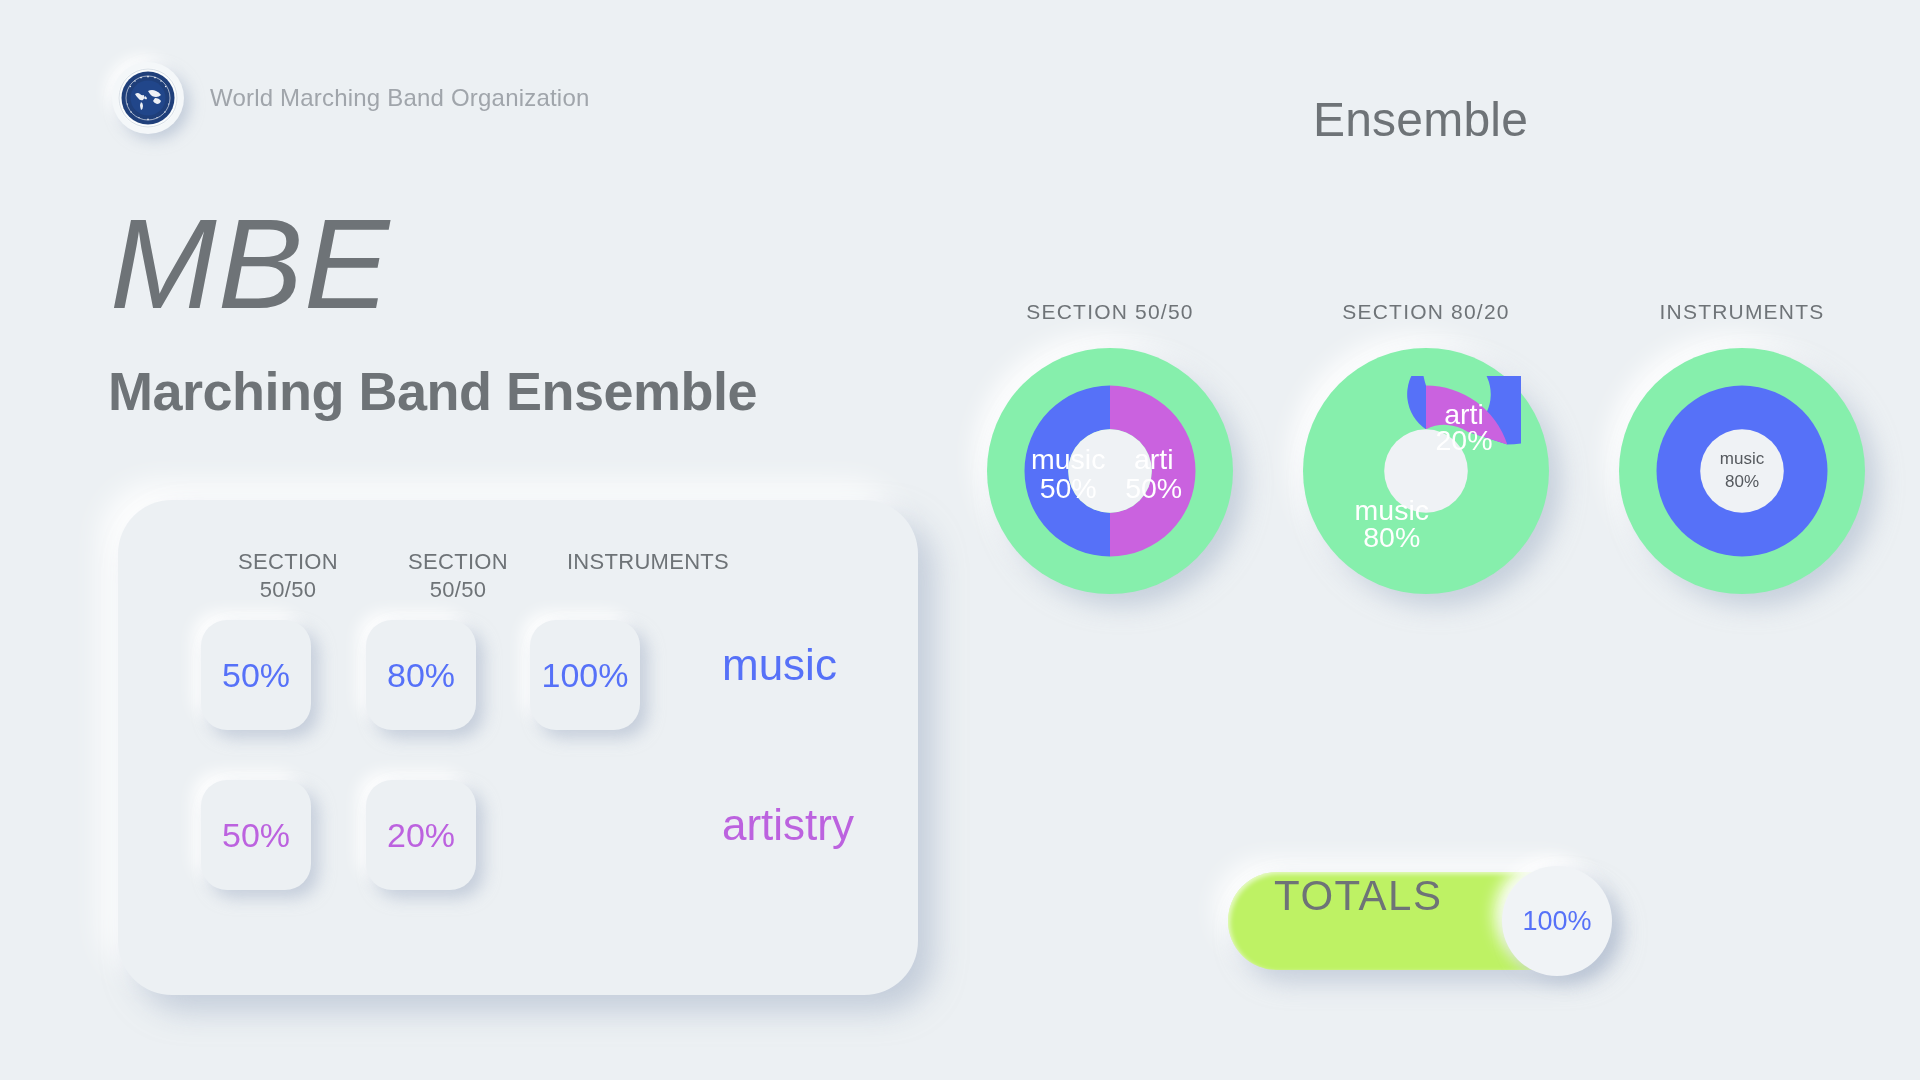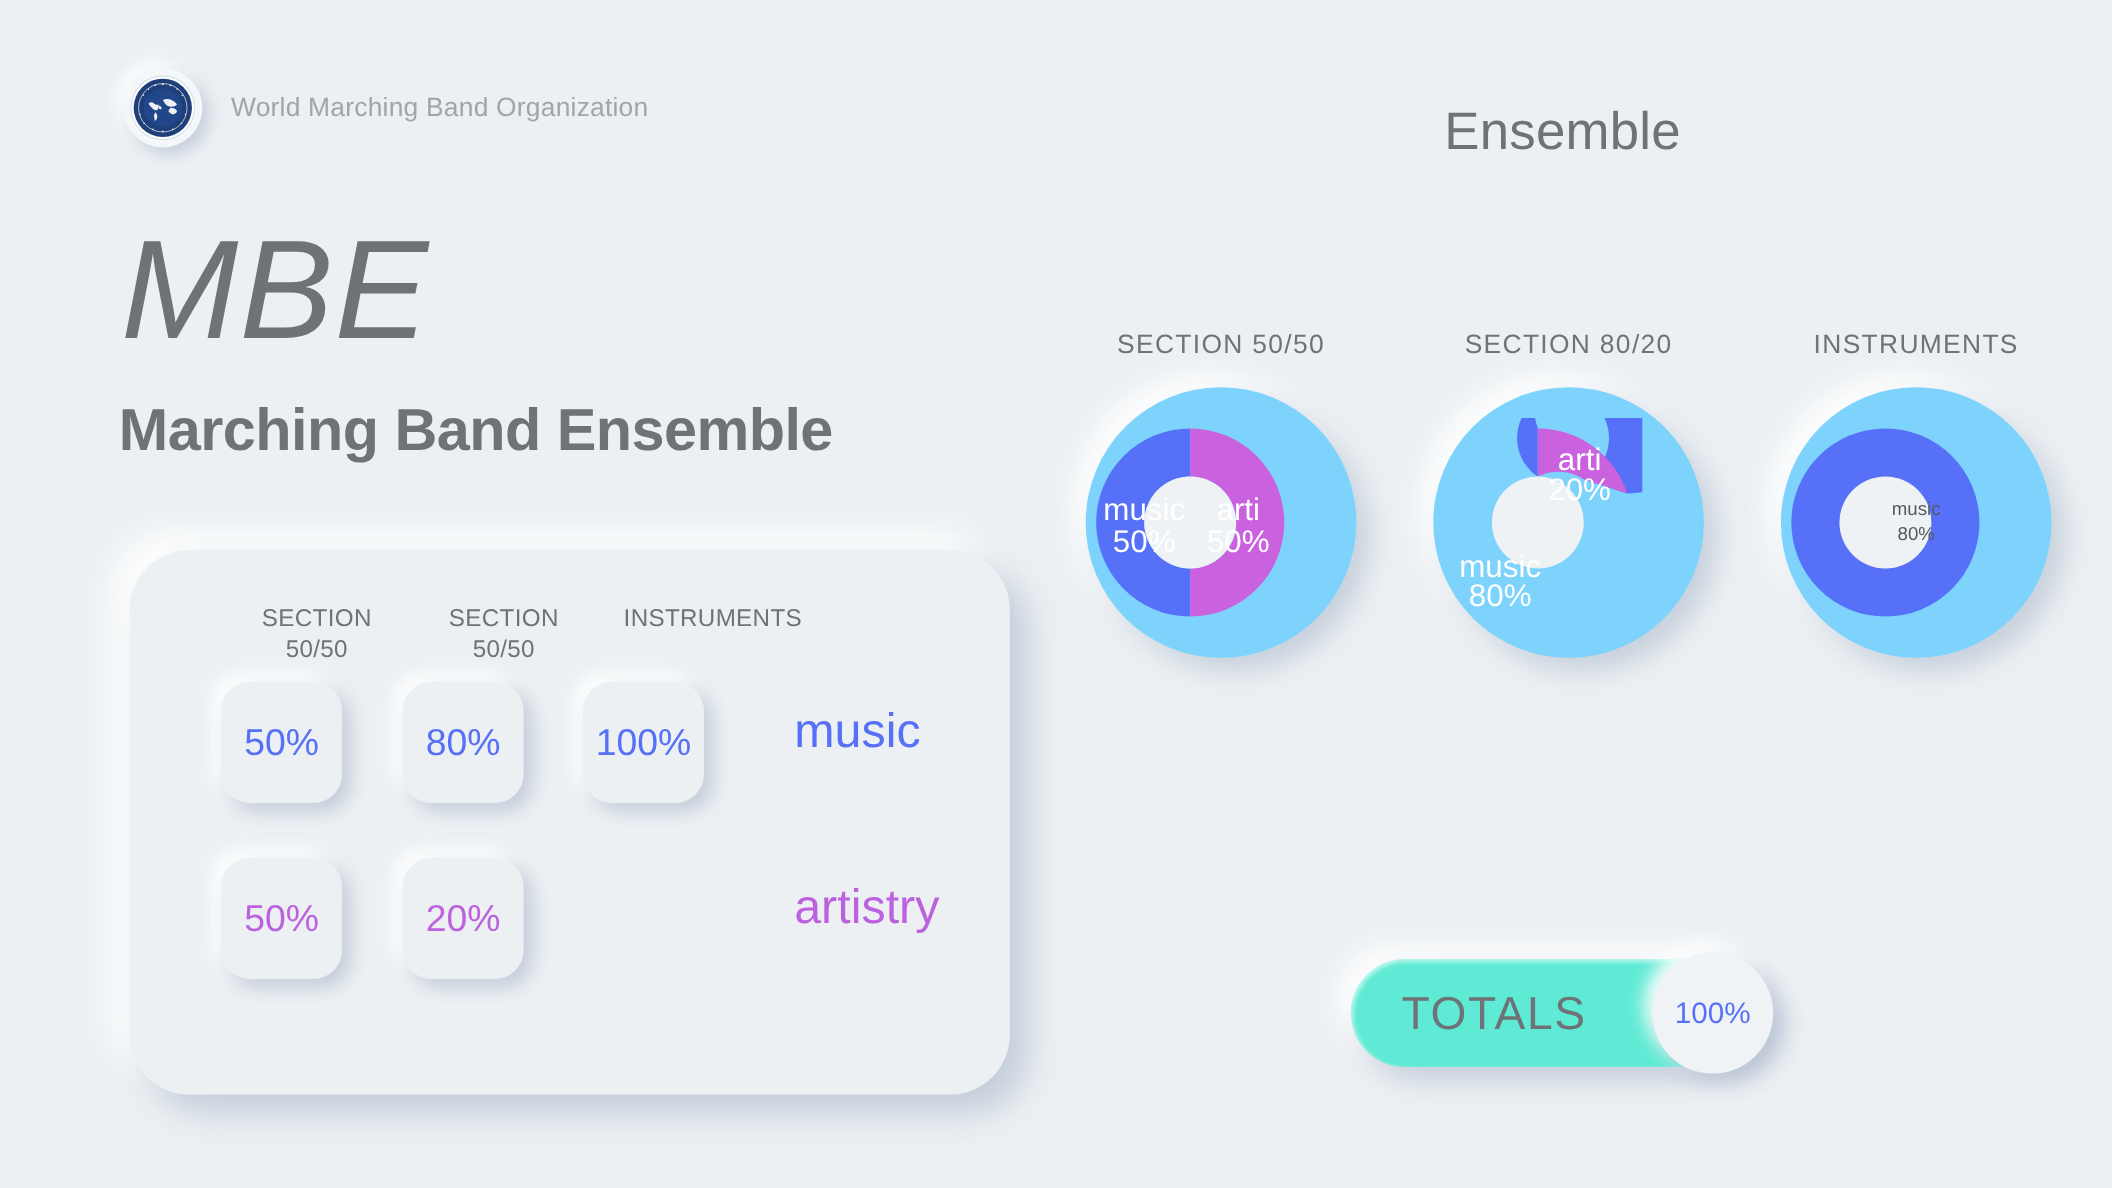--- a/index.html
+++ b/index.html
@@ -83,47 +83,47 @@
     font-size:48px; font-weight:400; color:#6E7377; letter-spacing:0.2px;
   }
 
   .donut-group { position:absolute; left:980px; top:300px; width:900px; }
   .donut-col { position:absolute; width:260px; text-align:center; }
   .dc1 { left:0px; }
   .dc2 { left:316px; }
   .dc3 { left:632px; }
 
   .donut-head {
-    font-size:24px; color:#6E7377; letter-spacing:1.2px;
+    font-size:21px; color:#6E7377; letter-spacing:1.2px;
     white-space:nowrap; margin-bottom:24px;
   }
   .donut-frame {
     position:relative; width:246px; height:246px; margin:0 auto;
-    border-radius:50%; background:#7dd3fc;
-    display:flex; align-items:center; 
+    border-radius:50%; background:#86efac;
+    display:flex; align-items:center; justify-content:center;
     box-shadow: 12px 12px 24px rgba(171,184,204,0.58),
                -12px -12px 24px rgba(255,255,255,0.95);
   }
   .donut-svg { display:block; }
   .donut-hole-label {
     position:absolute; left:50%; top:50%; transform:translate(-50%,-50%);
     font-size:17px; color:#55595E; line-height:1.35; text-align:center;
     pointer-events:none;
   }
   .seg-label { fill:#FFFFFF; font-size:15px; font-family:"Liberation Sans", sans-serif; }
 
   
   .totals {
     position:absolute; left:1228px; top:872px;
     width:380px; height:98px; border-radius:49px;
-    background:#5eead4;
+    background:#bef264;
     box-shadow: 12px 12px 24px rgba(171,184,204,0.60),
                -12px -12px 24px rgba(255,255,255,0.95),
                inset 2px 2px 5px rgba(255,255,255,0.65);
-    display:flex; align-items:center;
+    display:flex; 
   }
   .totals-label {
     margin-left:46px; font-size:42px; color:#6E7377; letter-spacing:1.5px;
   }
   .totals-knob {
     position:absolute; right:-4px; top:-6px;
     width:110px; height:110px; border-radius:50%;
     background:#F0F3F6;
     display:flex; align-items:center; justify-content:center;
     font-size:27px; font-weight:500; color:#5671F8;

